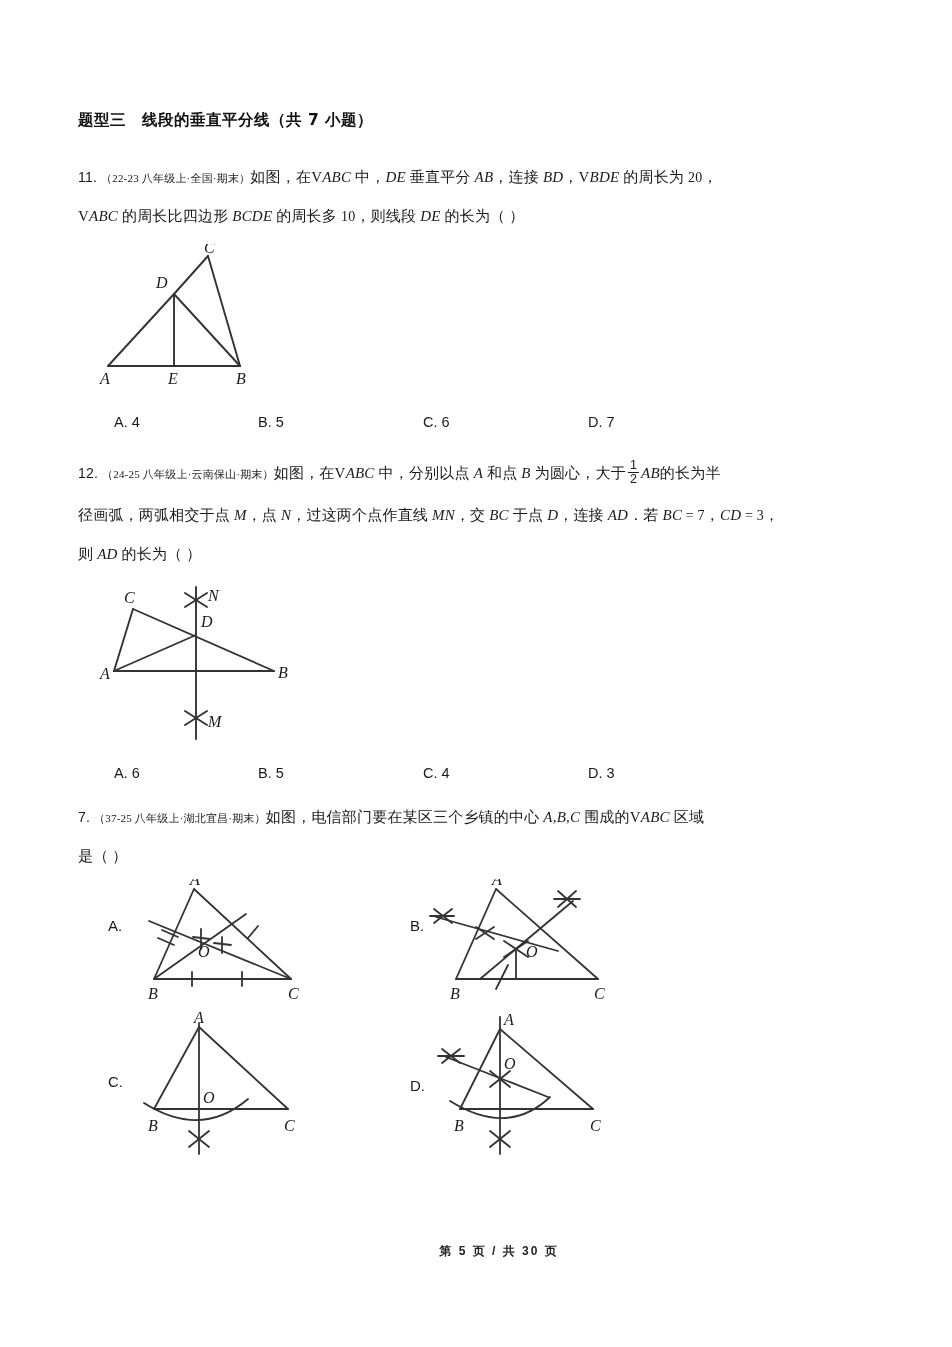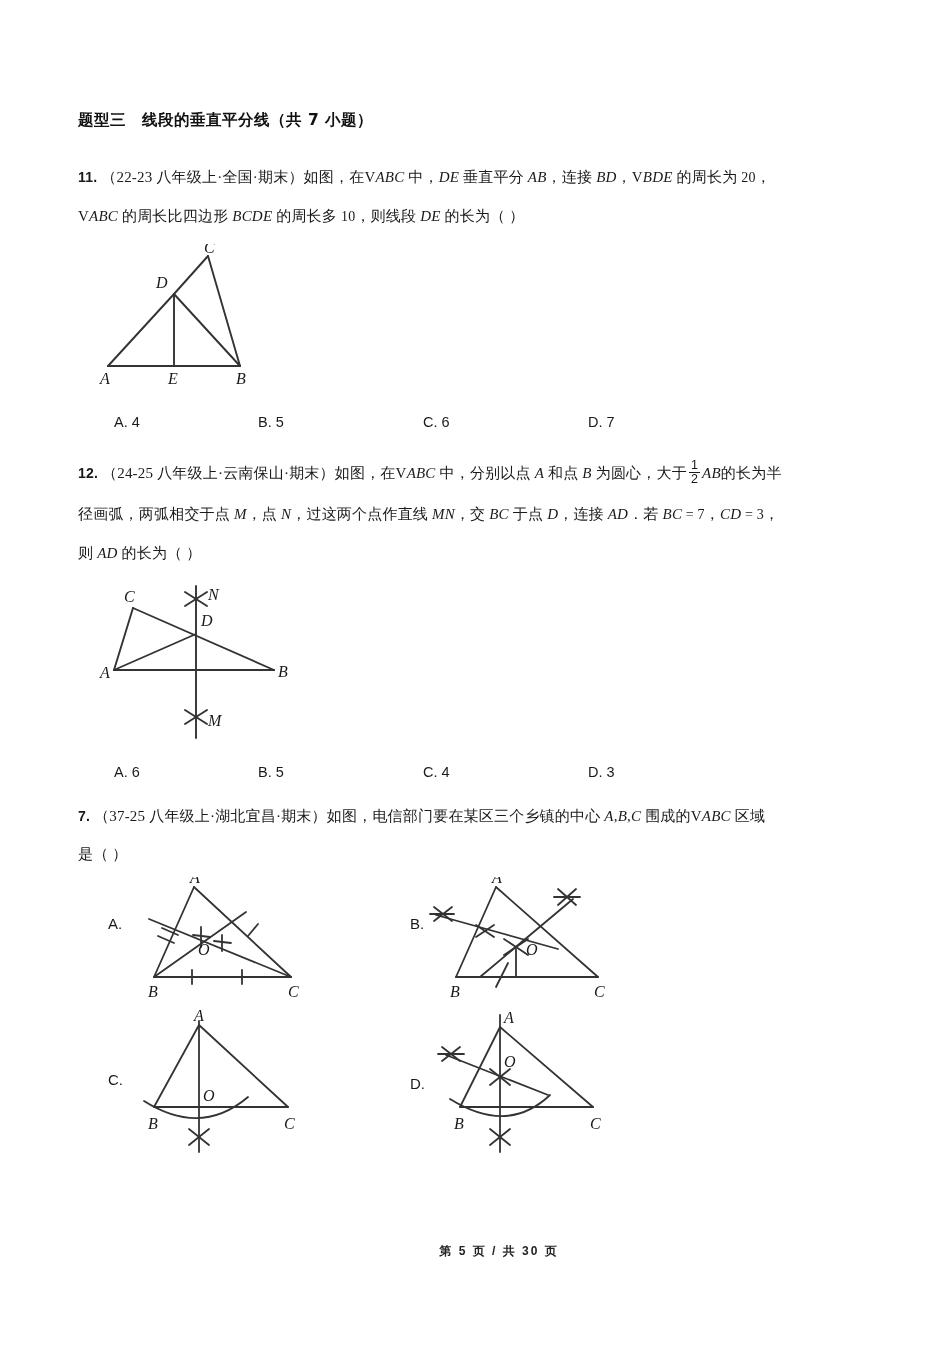--- a/index.html
+++ b/index.html
@@ -47,25 +47,25 @@
     font-size: 15px;
     line-height: 38px;
     color: #1a1a1a;
   }
   .qline {
     white-space: nowrap;
     letter-spacing: 0.2px;
   }
   .qnum {
     font-family: "Liberation Sans", "DejaVu Sans", sans-serif;
-    font-weight: bold;
+    font-weight: normal;
     font-size: 14px;
   }
   .src {
-    font-size: 15px;
+    font-size: 11px;
   }
   .ital {
     font-family: "Liberation Serif", "DejaVu Serif", serif;
     font-style: italic;
   }
   .num {
     font-family: Liberation Serif, serif;
     font-size: 14px;
     font-style: normal;
   }

